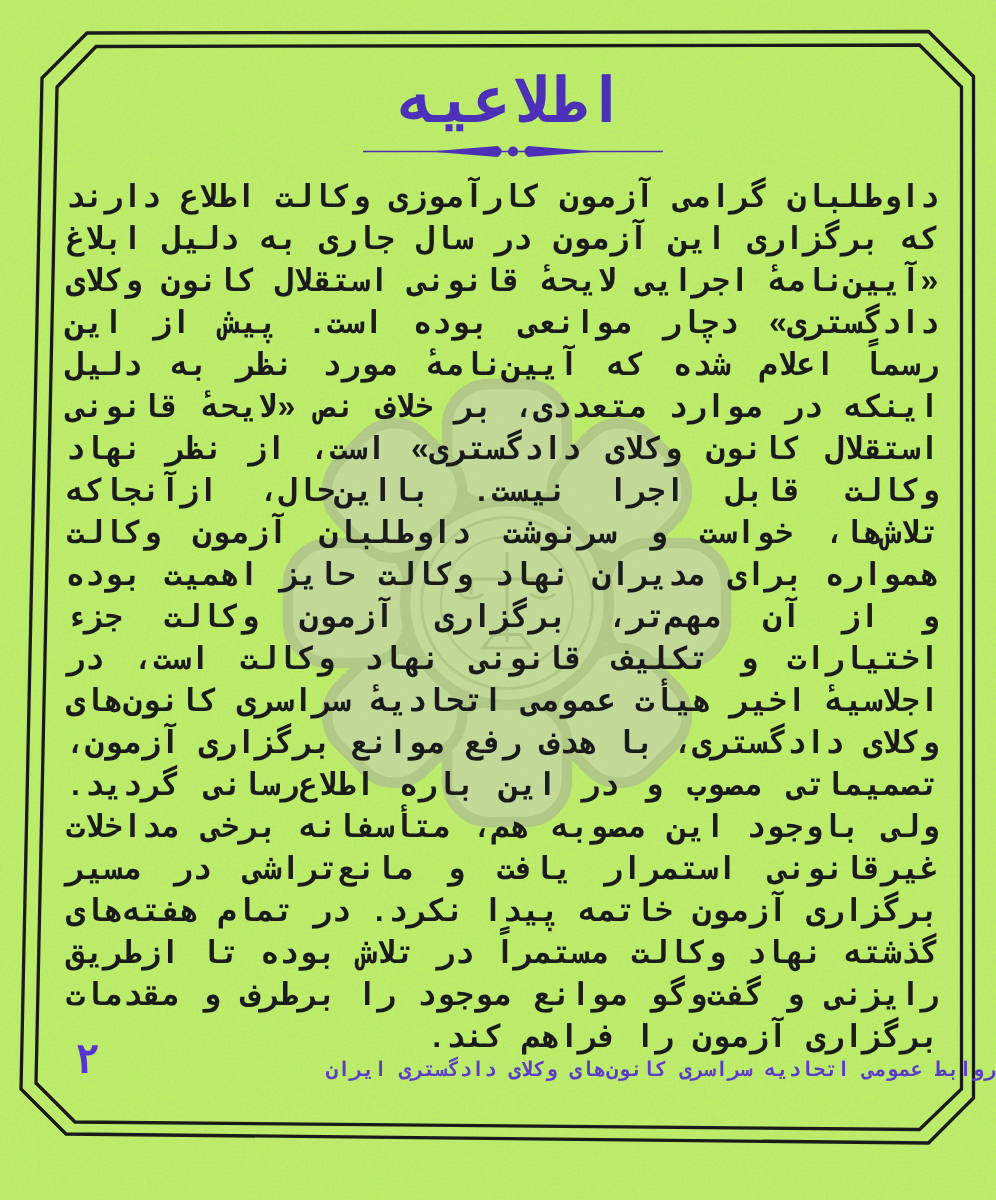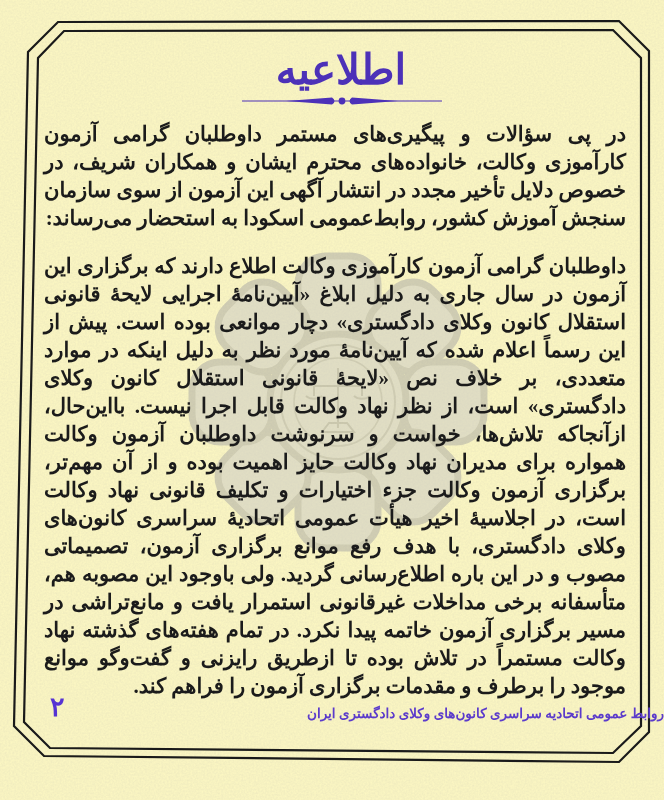--- a/index.html
+++ b/index.html
@@ -1,21 +1,21 @@
 <!DOCTYPE html>
 <html lang="fa"><head>
 <meta charset="utf-8">
 <style>
   html,body{margin:0;padding:0;background:#8a8a88;}
   .page{
     position:relative;
     width:664px;height:800px;
-    background:#fef9c3;
+    background:#bef264;
     overflow:hidden;
-    font-family:Liberation Serif, serif;
+    font-family:Liberation Mono, monospace;
     margin:0 auto;
   }
   .noise-layer,.watermark,.frame{position:absolute;pointer-events:none;}
   .noise-layer{left:0;top:0;}
   .watermark{left:188px;top:252px;opacity:.5;}
   .frame{left:0;top:0;}
   .title{
     position:absolute;left:0;right:0;top:46px;
     text-align:center;
     transform:translateX(9px);
@@ -113,20 +113,19 @@
   <svg class="divider" width="200" height="14" viewBox="0 0 200 14">
     <g fill="#4c31b8" stroke="#4c31b8">
       <line x1="0" y1="7" x2="200" y2="7" stroke-width="1.1"></line>
       <path d="M44,7 L90,3.4 Q95,7 90,10.6 Z" stroke="none"></path>
       <path d="M156,7 L110,3.4 Q105,7 110,10.6 Z" stroke="none"></path>
       <circle cx="100" cy="7" r="3.4" stroke="none"></circle>
     </g>
   </svg>
 
   <div class="body-text">
-    <p>در پی سؤالات و پیگیری‌های مستمر داوطلبان گرامی آزمون کارآموزی وکالت، خانواده‌های محترم ایشان و همکاران شریف، در خصوص دلایل تأخیر مجدد در انتشار آگهی این آزمون از سوی سازمان سنجش آموزش کشور، روابط‌عمومی اسکودا به استحضار می‌رساند:</p>
     <p>داوطلبان گرامی آزمون کارآموزی وکالت اطلاع دارند که برگزاری این آزمون در سال جاری به دلیل ابلاغ «آیین‌نامهٔ اجرایی لایحهٔ قانونی استقلال کانون وکلای دادگستری» دچار موانعی بوده است. پیش از این رسماً اعلام شده که آیین‌نامهٔ مورد نظر به دلیل اینکه در موارد متعددی، بر خلاف نص «لایحهٔ قانونی استقلال کانون وکلای دادگستری» است، از نظر نهاد وکالت قابل اجرا نیست. بااین‌حال، ازآنجاکه تلاش‌ها، خواست و سرنوشت داوطلبان آزمون وکالت همواره برای مدیران نهاد وکالت حایز اهمیت بوده و از آن مهم‌تر، برگزاری آزمون وکالت جزء اختیارات و تکلیف قانونی نهاد وکالت است، در اجلاسیهٔ اخیر هیأت عمومی اتحادیهٔ سراسری کانون‌های وکلای دادگستری، با هدف رفع موانع برگزاری آزمون، تصمیماتی مصوب و در این باره اطلاع‌رسانی گردید. ولی باوجود این مصوبه هم، متأسفانه برخی مداخلات غیرقانونی استمرار یافت و مانع‌تراشی در مسیر برگزاری آزمون خاتمه پیدا نکرد. در تمام هفته‌های گذشته نهاد وکالت مستمراً در تلاش بوده تا ازطریق رایزنی و گفت‌وگو موانع موجود را برطرف و مقدمات برگزاری آزمون را فراهم کند.</p>
   </div>
 
   <div class="footer-credit">روابط عمومی اتحادیه سراسری کانون‌های وکلای دادگستری ایران</div>
   <div class="page-number">۲</div>
 
 </div>
 
 </body></html>

